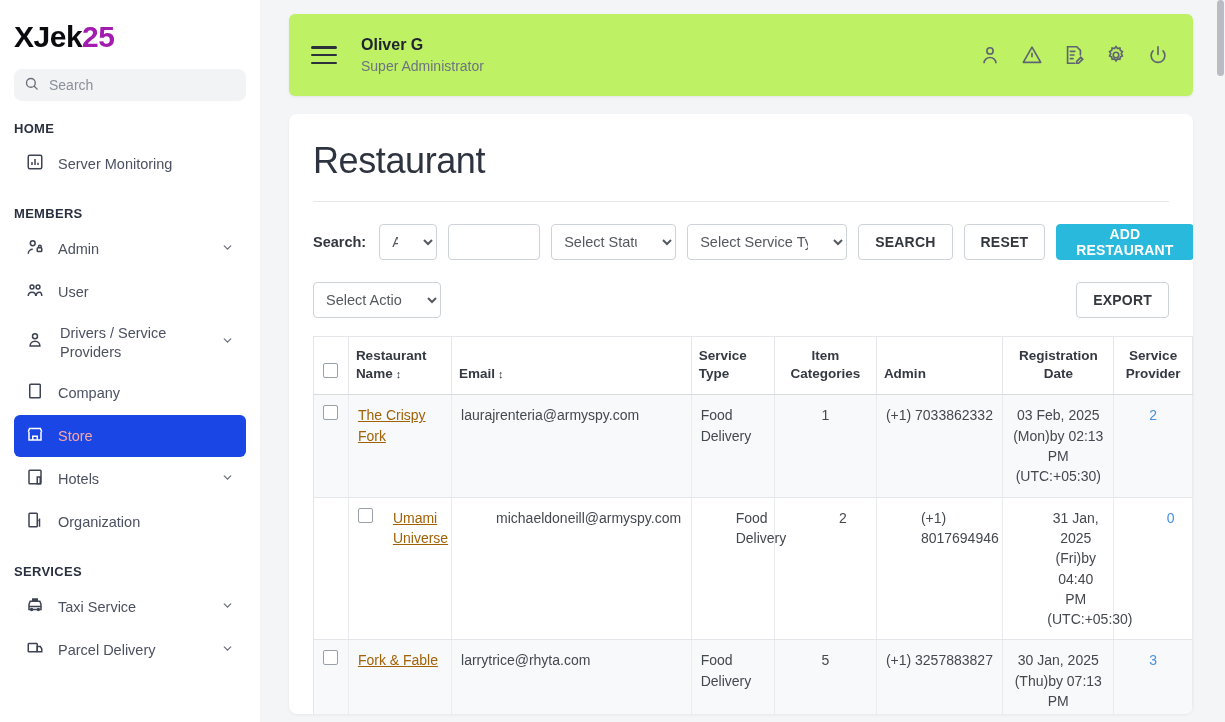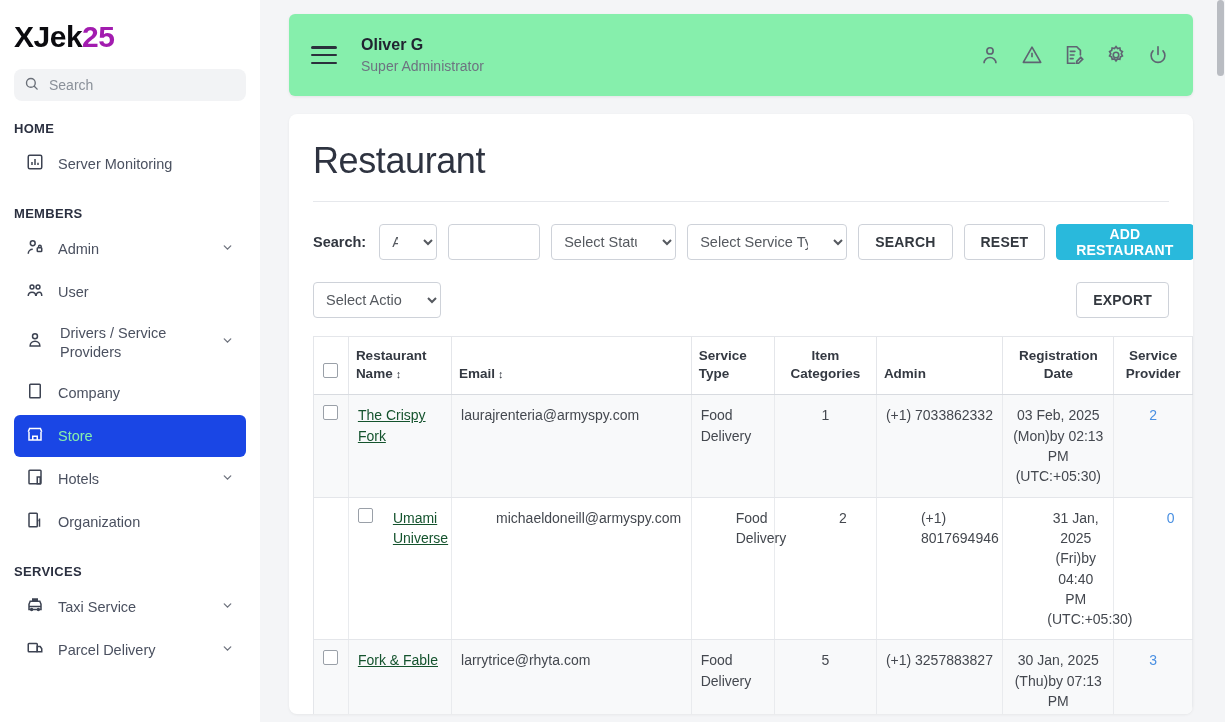--- a/index.html
+++ b/index.html
@@ -68,38 +68,38 @@
     border-radius: 6px;
     color: #4b5160;
     font-size: 14.5px;
     cursor: pointer;
     line-height: 1.25;
     position: relative;
   }
   .nav-item .label { flex: 1; }
   .nav-item.active {
     background: #1a46e5;
-    color: #86efac;
+    color: #fca5a5;
   }
   .nav-item.active svg { stroke: #ffffff; }
   .nav-item svg { stroke: #3d4352; flex-shrink: 0; }
   .chev { flex-shrink: 0; opacity: .75; }
   .nav-item.two-line { align-items: center; gap: 16px; }
 
   
   .main {
     flex: 1;
     height: 722px;
     position: relative;
     background: #f4f5f7;
     overflow: hidden;
     padding: 14px 32px 0 29px;
   }
   .topbar {
-    background: #86efac;
+    background: #bef264;
     border-radius: 6px;
     height: 82px;
     display: flex;
     align-items: center;
     padding: 0 24px 0 22px;
     box-shadow: 0 1px 3px rgba(0,0,0,.07);
   }
   .hamburger {
     width: 26px; height: 18px;
     display: flex; flex-direction: column; justify-content: space-between;
@@ -214,21 +214,21 @@
     padding: 10px 9px;
     border-right: 1px solid #e9ebee;
     border-bottom: 1px solid #e4e6ea;
     vertical-align: top;
     line-height: 1.45;
   }
   tbody tr.shade td { background: #f8f9fa; }
   tbody tr.plain td { background: #ffffff; padding-left: 44px; }
   td.c, th.c { text-align: center; }
   td.name a {
-    color: #14532d;
+    color: #a16207;
     text-decoration: underline;
     font-size: 14px;
     cursor: pointer;
   }
   td.sp a { color: #4a90e2; text-decoration: none; cursor: pointer; }
   .cb {
     width: 15px; height: 15px;
     border: 1px solid #9aa0a8;
     border-radius: 2px;
     background: #fff;

